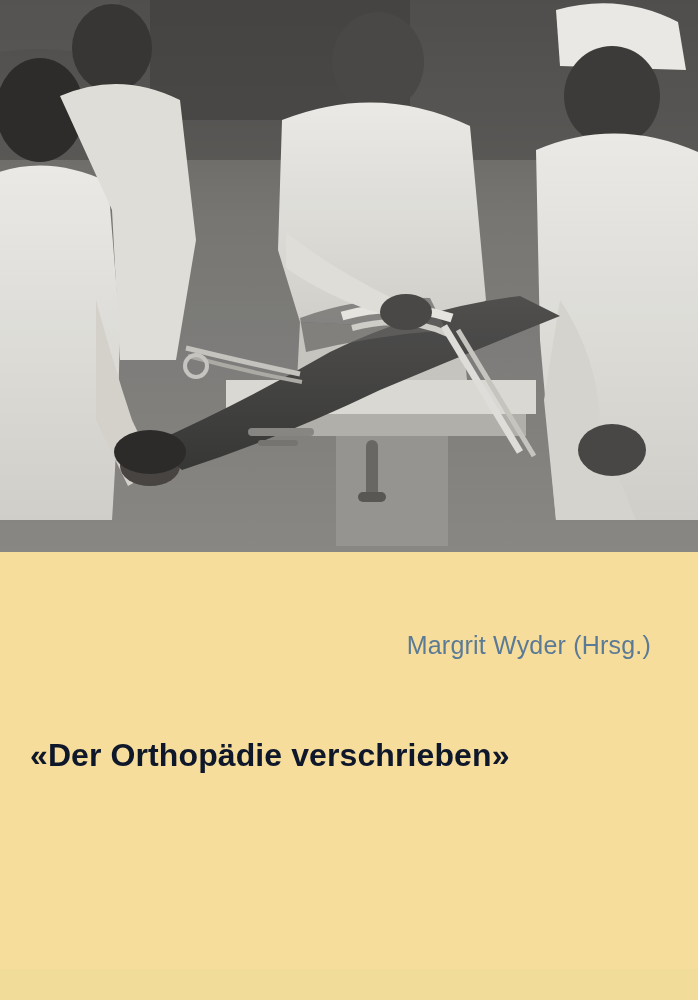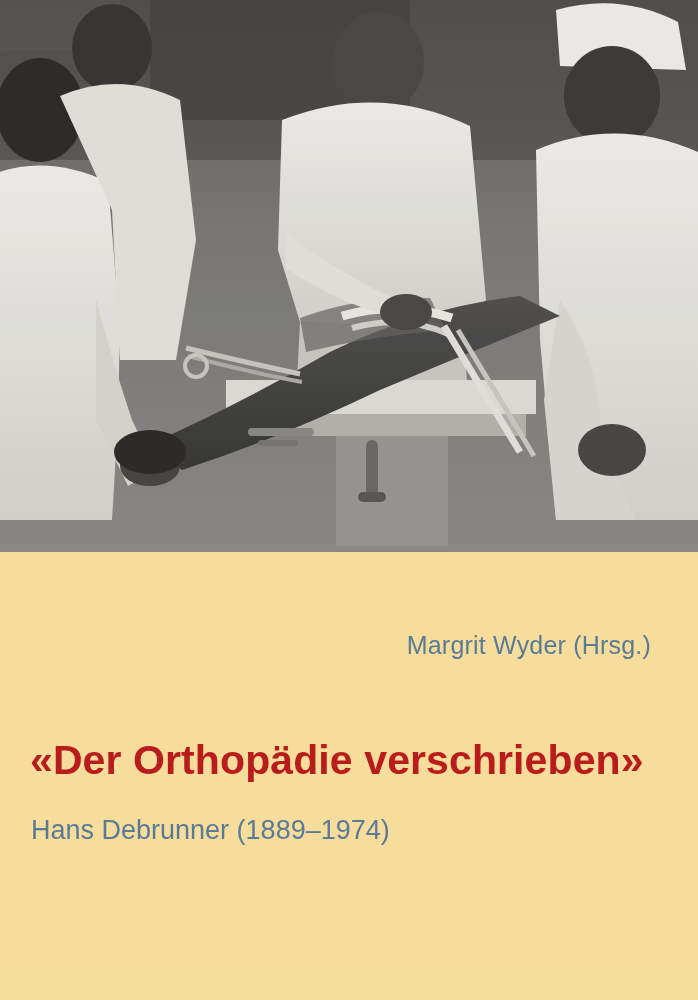--- a/index.html
+++ b/index.html
@@ -51,23 +51,23 @@
     font-size: 25px;
     color: #5b7a96;
     letter-spacing: 0.2px;
     white-space: nowrap;
   }
 
   .main-title {
     position: absolute;
     left: 30px;
     top: 185px;
-    font-size: 41px;
+    font-size: 32px;
     font-weight: bold;
-    color: #b91c1c;
+    color: #0f172a;
     letter-spacing: 0.1px;
     white-space: nowrap;
   }
 
   .subtitle-1 {
     position: absolute;
     left: 31px;
     top: 263px;
     font-size: 27px;
     color: #5b7a96;
@@ -161,17 +161,16 @@
 
       <rect x="0" y="0" width="698" height="552" fill="#000" opacity="0.04"></rect>
     </svg>
   </div>
 
   <div class="panel">
     <div class="editor">Margrit Wyder (Hrsg.)</div>
 
     <div class="main-title">«Der Orthopädie verschrieben»</div>
 
-    <div class="subtitle-1">Hans Debrunner (1889–1974)</div>
 
   </div>
 
 </div>
 
 </body></html>

